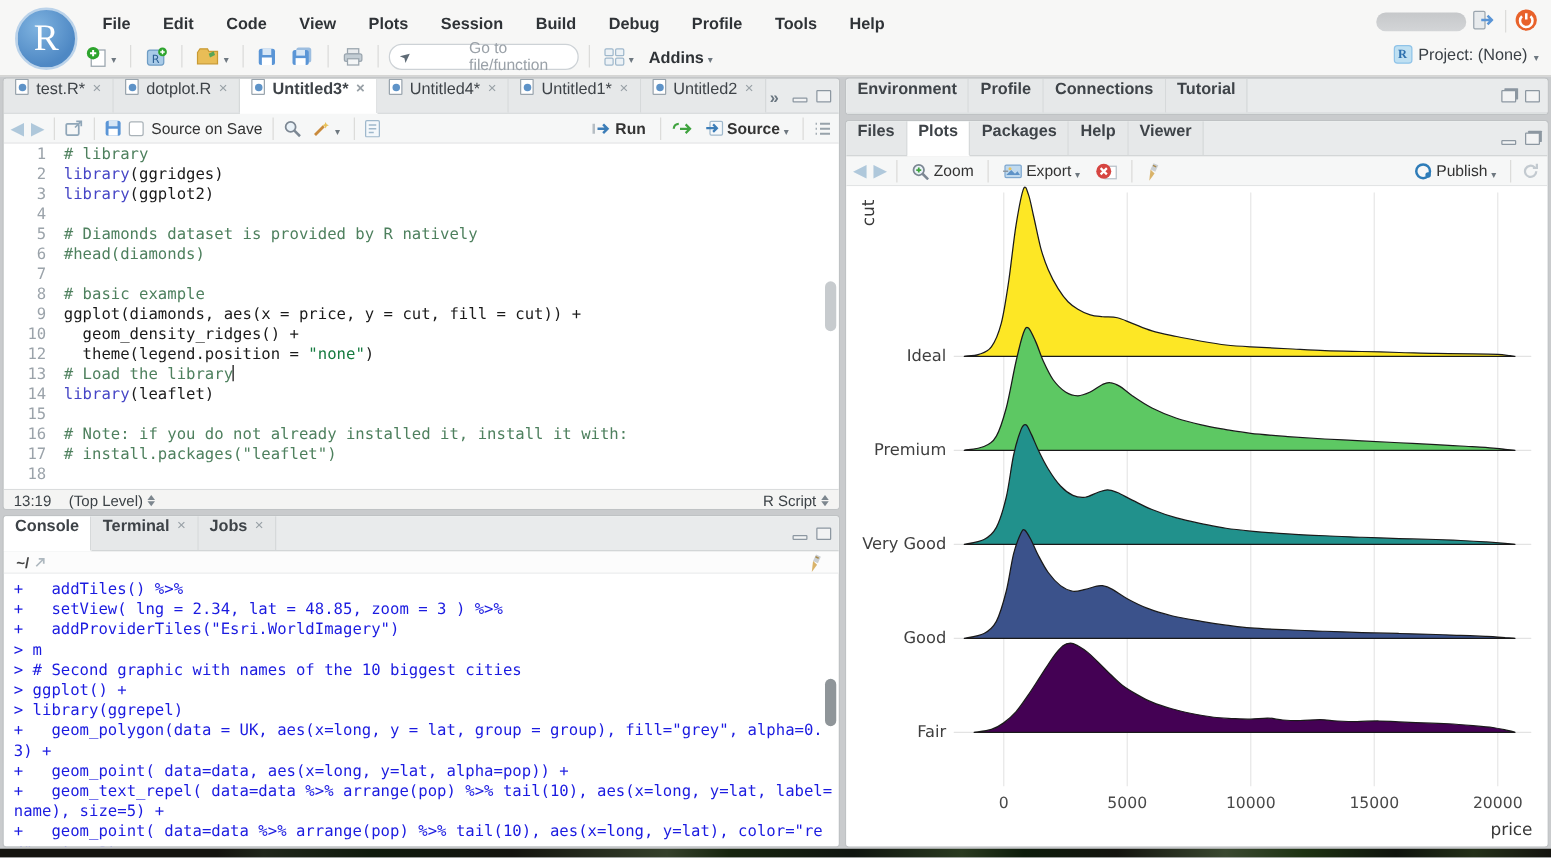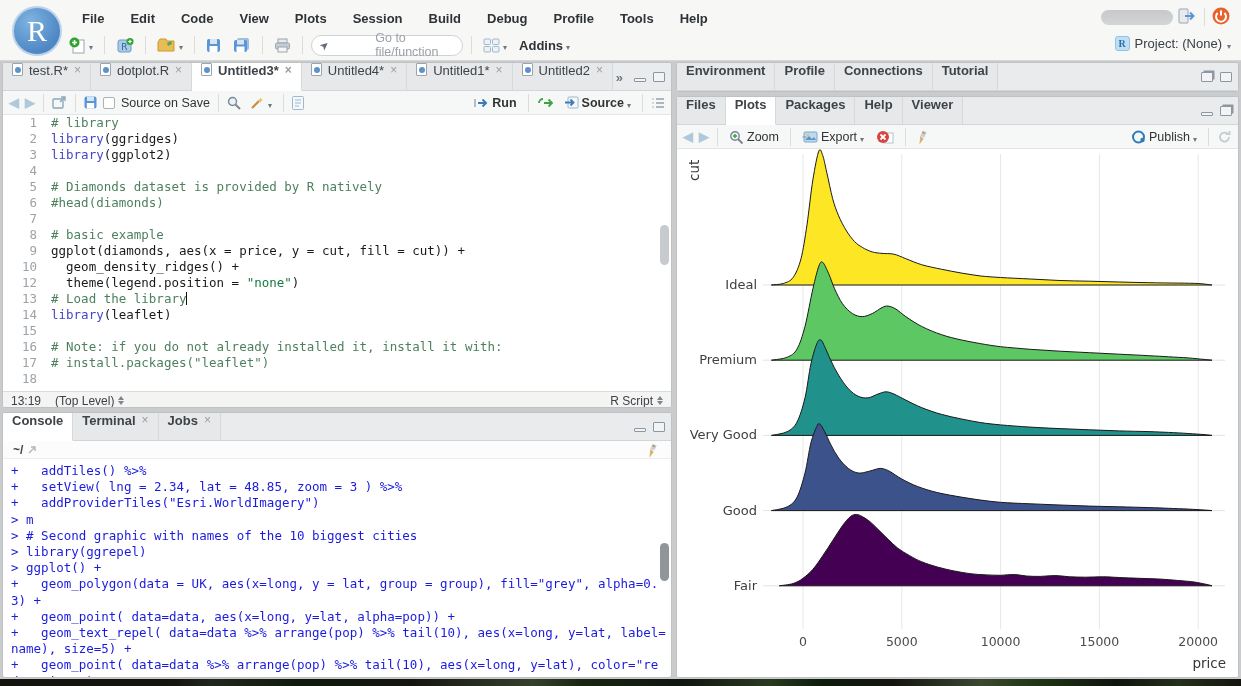--- a/index.html
+++ b/index.html
@@ -359,22 +359,22 @@
           <path d="M6 5L2 13l6-4" fill="#D9B36A"></path>
           <path d="M9 2.5l2 2" stroke="#A98A4B" stroke-width="1.2"></path>
         </svg>
     </div>
     <div class="console-text">
         <div class="console-line">+   addTiles() %&gt;%</div>
         <div class="console-line">+   setView( lng = 2.34, lat = 48.85, zoom = 3 ) %&gt;%</div>
         <div class="console-line">+   addProviderTiles("Esri.WorldImagery")</div>
         <div class="console-line">&gt; m</div>
         <div class="console-line">&gt; # Second graphic with names of the 10 biggest cities</div>
+        <div class="console-line">&gt; ggplot() +</div>
         <div class="console-line">&gt; library(ggrepel)</div>
-        <div class="console-line">&gt; ggplot() +</div>
         <div class="console-line">+   geom_polygon(data = UK, aes(x=long, y = lat, group = group), fill="grey", alpha=0.</div>
         <div class="console-line">3) +</div>
         <div class="console-line">+   geom_point( data=data, aes(x=long, y=lat, alpha=pop)) +</div>
         <div class="console-line">+   geom_text_repel( data=data %&gt;% arrange(pop) %&gt;% tail(10), aes(x=long, y=lat, label=</div>
         <div class="console-line">name), size=5) +</div>
         <div class="console-line">+   geom_point( data=data %&gt;% arrange(pop) %&gt;% tail(10), aes(x=long, y=lat), color="re</div>
         <div class="console-line">d", size=3) +</div>
       </div>
     <div class="vscroll" style="right:2px; top:130px; height:38px; background:#8F9599;"></div>
   </div>

